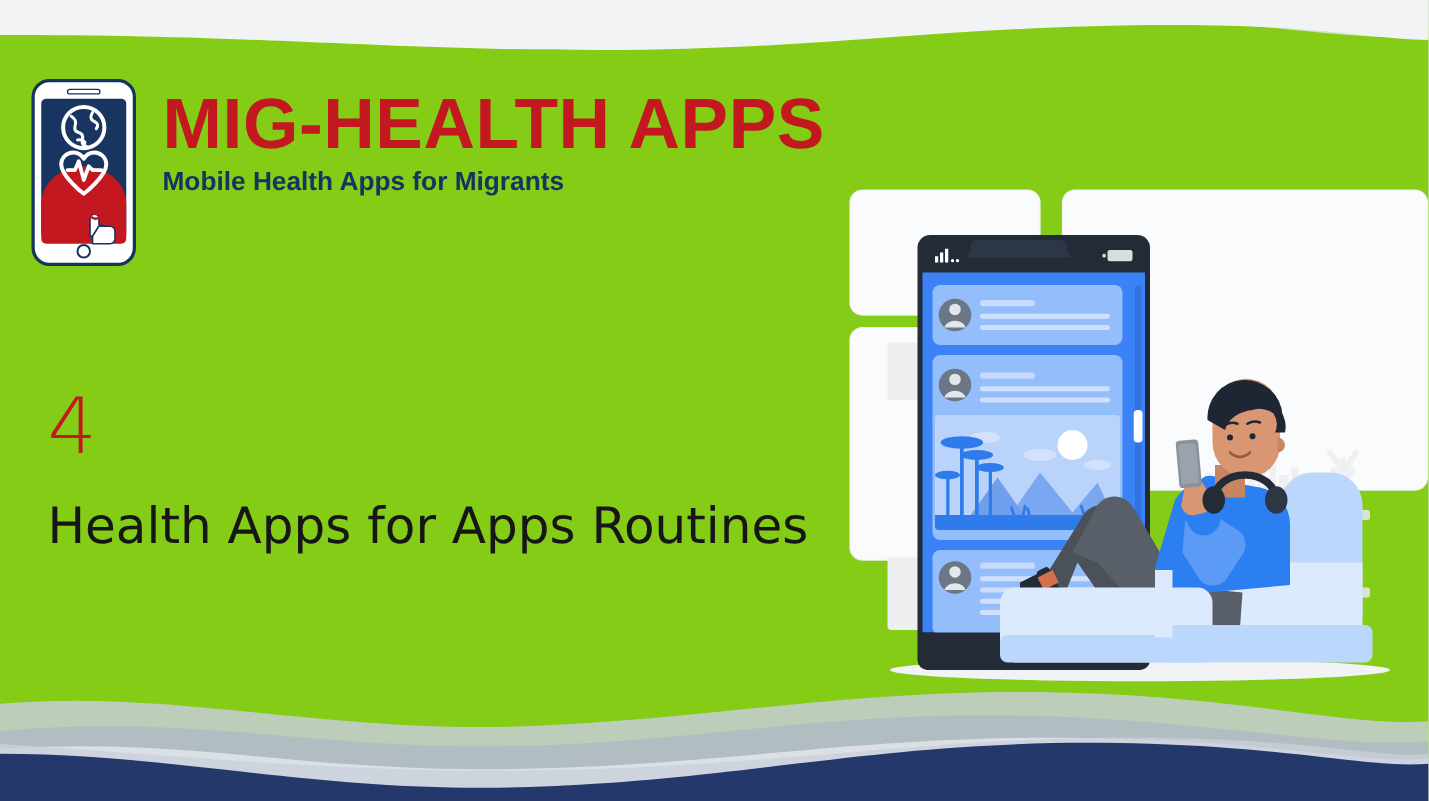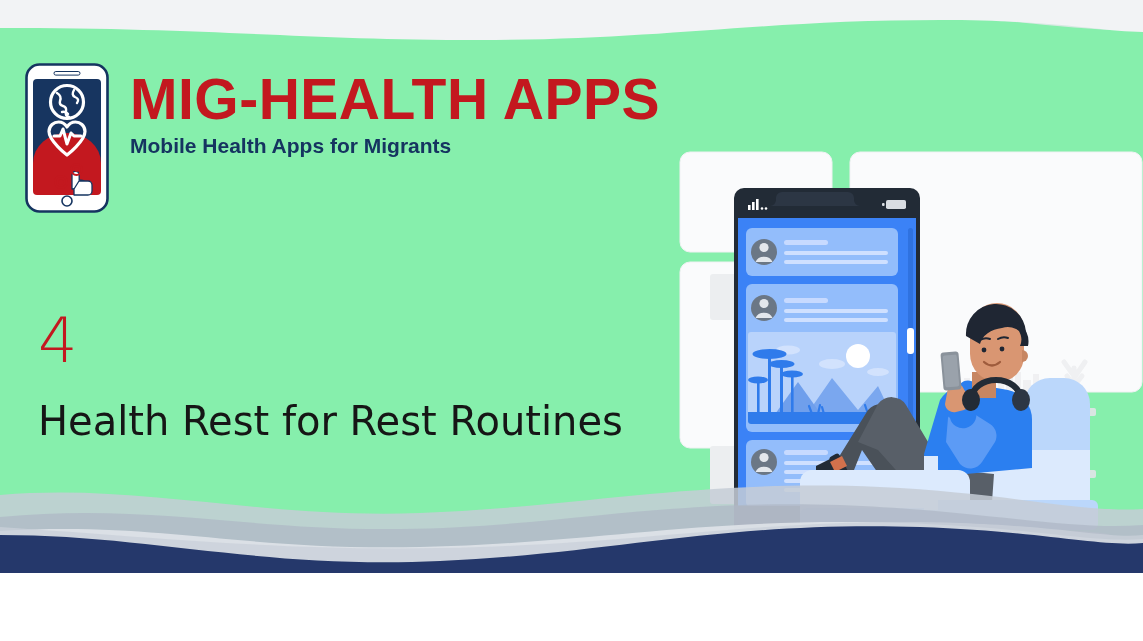--- a/index.html
+++ b/index.html
@@ -6,23 +6,23 @@
     margin: 0;
     padding: 0;
     background: #ffffff;
   }
   body {
     font-family: "Liberation Sans", sans-serif;
   }
   #slide {
     position: relative;
     width: 1143px;
-    height: 573px;
+    height: 641px;
     overflow: hidden;
-    background: #86efac;
+    background: #84cc16;
   }
 
   
   .wave-band {
     position: absolute;
     left: 0;
     width: 1143px;
     pointer-events: none;
   }
   #wave-top { top: 0; height: 40px; }
@@ -142,21 +142,21 @@
       <circle cx="43" cy="139" r="5" fill="#ffffff" stroke="#153460" stroke-width="1.6"></circle>
     </svg>
 
     <div id="logo-text">
       <div id="brand-title">MIG-HEALTH APPS</div>
       <div id="brand-subtitle">Mobile Health Apps for Migrants</div>
     </div>
   </div>
 
   <div id="section-number">4</div>
-  <div id="section-title">Health Rest for Rest Routines</div>
+  <div id="section-title">Health Apps for Apps Routines</div>
 
   <div id="illustration">
     <svg viewBox="0 0 471 400" aria-hidden="true">
       <defs>
         <clipPath id="screenClip">
           <rect x="66" y="56" width="178" height="318" rx="4"></rect>
         </clipPath>
         <clipPath id="photoClip">
           <rect x="76" y="182" width="148" height="92" rx="3"></rect>
         </clipPath>

